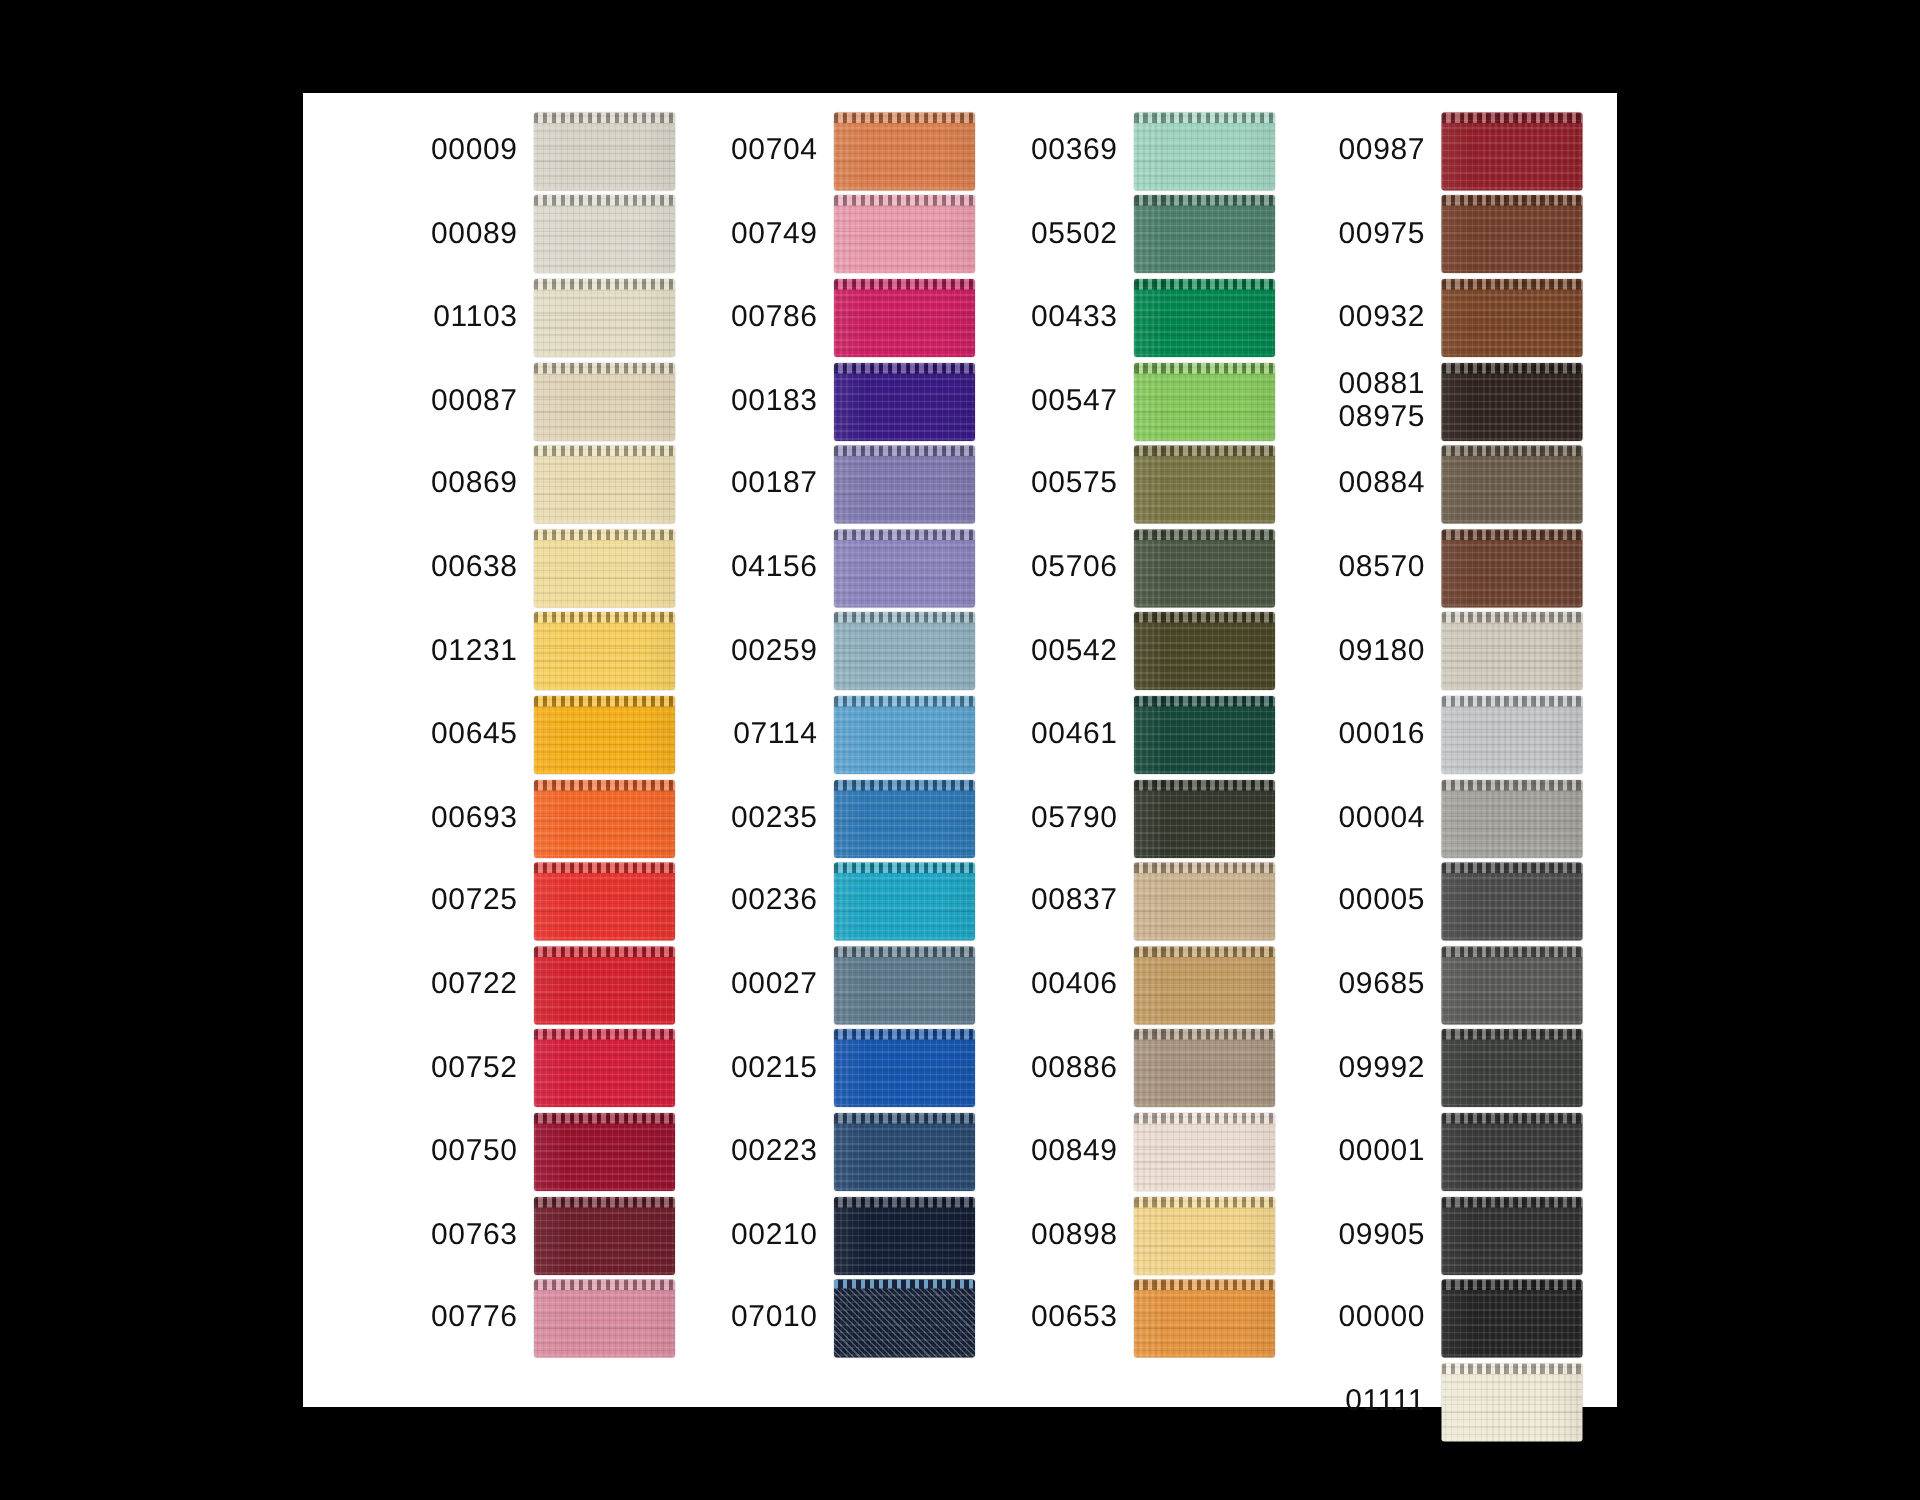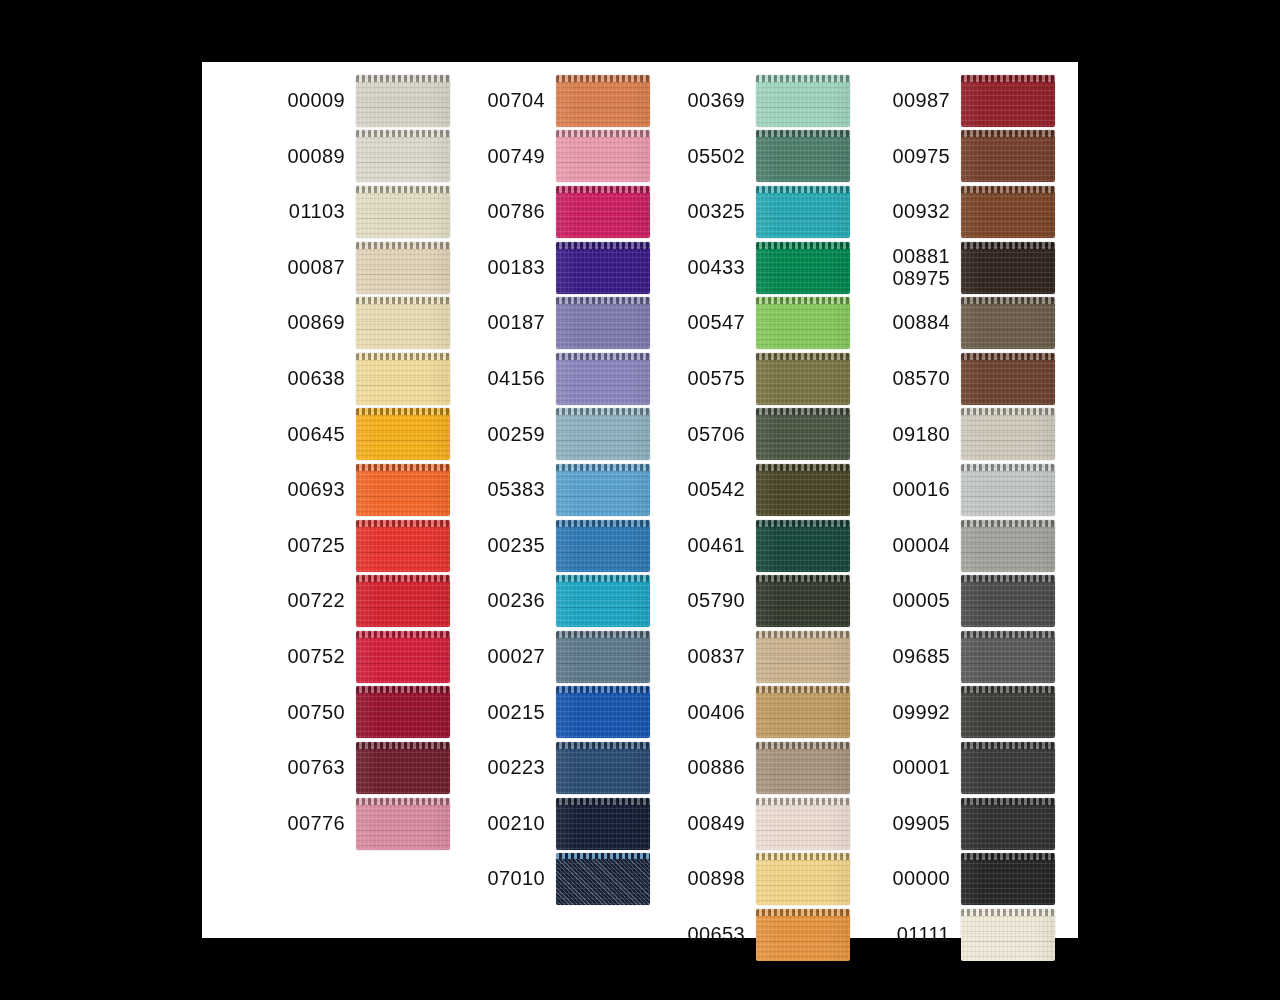--- a/index.html
+++ b/index.html
@@ -208,20 +208,27 @@
           </div>
         </div>
         <div class="swatch-row">
           <div class="swatch-label">00638</div>
           <div class="swatch-chip" style="background-color: rgb(240, 220, 155);">
             <div class="swatch-seams"></div>
             <div class="swatch-teeth"></div>
           </div>
         </div>
         <div class="swatch-row">
+          <div class="swatch-label">01231</div>
+          <div class="swatch-chip" style="background-color: rgb(246, 207, 94);">
+            <div class="swatch-seams"></div>
+            <div class="swatch-teeth"></div>
+          </div>
+        </div>
+        <div class="swatch-row">
           <div class="swatch-label">00645</div>
           <div class="swatch-chip" style="background-color: rgb(245, 176, 27);">
             <div class="swatch-seams"></div>
             <div class="swatch-teeth"></div>
           </div>
         </div>
         <div class="swatch-row">
           <div class="swatch-label">00693</div>
           <div class="swatch-chip" style="background-color: rgb(244, 104, 42);">
             <div class="swatch-seams"></div>
@@ -315,21 +322,21 @@
           </div>
         </div>
         <div class="swatch-row">
           <div class="swatch-label">00259</div>
           <div class="swatch-chip" style="background-color: rgb(143, 177, 191);">
             <div class="swatch-seams"></div>
             <div class="swatch-teeth"></div>
           </div>
         </div>
         <div class="swatch-row">
-          <div class="swatch-label">05383</div>
+          <div class="swatch-label">07114</div>
           <div class="swatch-chip" style="background-color: rgb(91, 163, 207);">
             <div class="swatch-seams"></div>
             <div class="swatch-teeth"></div>
           </div>
         </div>
         <div class="swatch-row">
           <div class="swatch-label">00235</div>
           <div class="swatch-chip" style="background-color: rgb(47, 121, 181);">
             <div class="swatch-seams"></div>
             <div class="swatch-teeth"></div>
@@ -382,27 +389,20 @@
         <div class="swatch-row">
           <div class="swatch-label">00369</div>
           <div class="swatch-chip" style="background-color: rgb(159, 212, 191);">
             <div class="swatch-seams"></div>
             <div class="swatch-teeth"></div>
           </div>
         </div>
         <div class="swatch-row">
           <div class="swatch-label">05502</div>
           <div class="swatch-chip" style="background-color: rgb(78, 127, 108);">
-            <div class="swatch-seams"></div>
-            <div class="swatch-teeth"></div>
-          </div>
-        </div>
-        <div class="swatch-row">
-          <div class="swatch-label">00325</div>
-          <div class="swatch-chip" style="background-color: rgb(40, 170, 180);">
             <div class="swatch-seams"></div>
             <div class="swatch-teeth"></div>
           </div>
         </div>
         <div class="swatch-row">
           <div class="swatch-label">00433</div>
           <div class="swatch-chip" style="background-color: rgb(0, 135, 78);">
             <div class="swatch-seams"></div>
             <div class="swatch-teeth"></div>
           </div>

